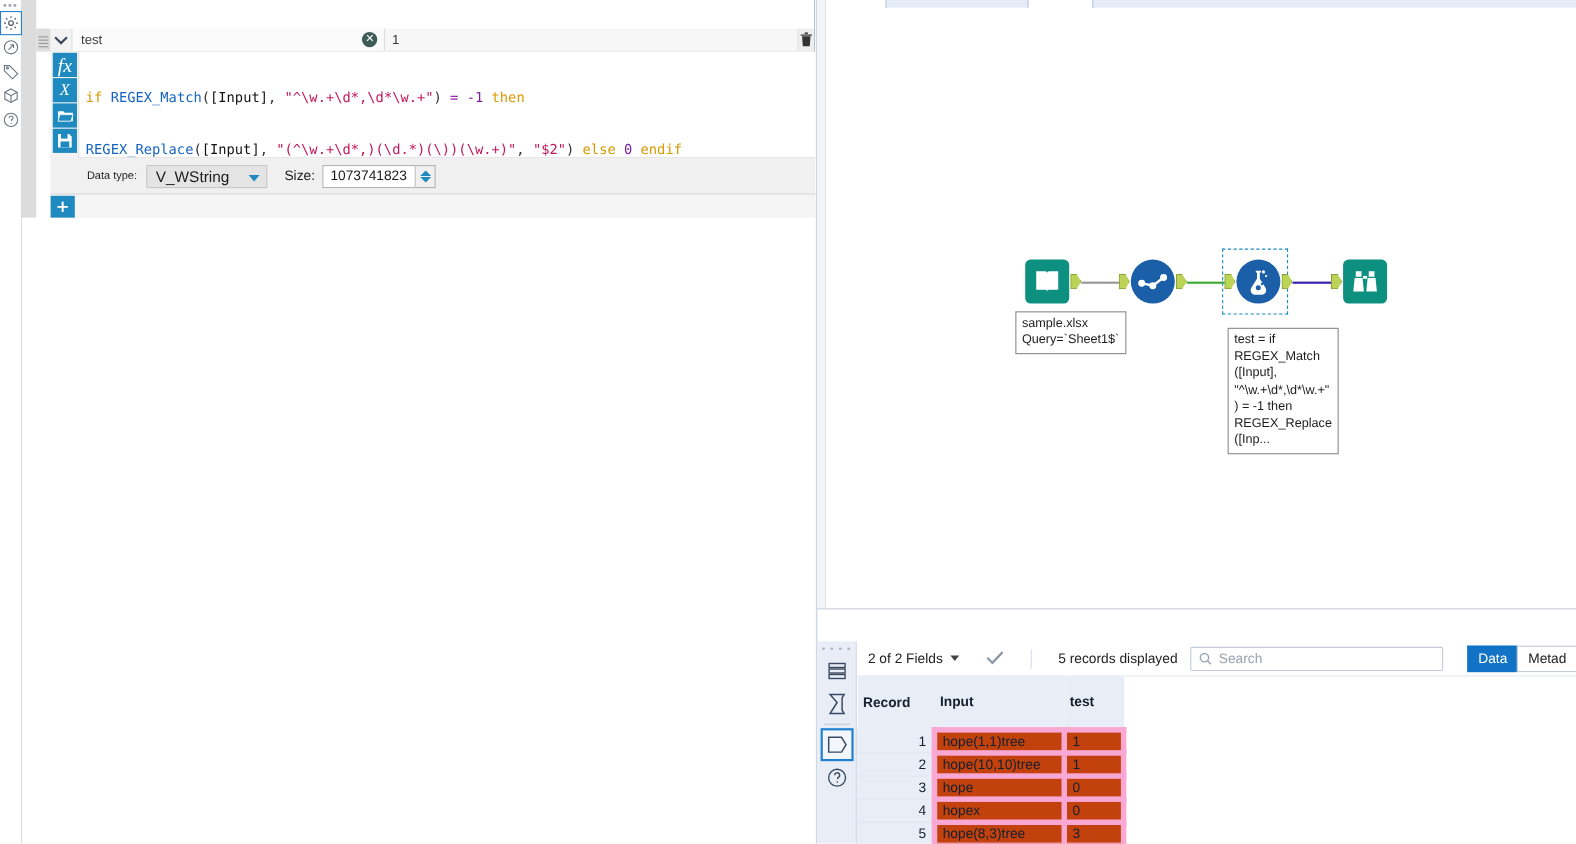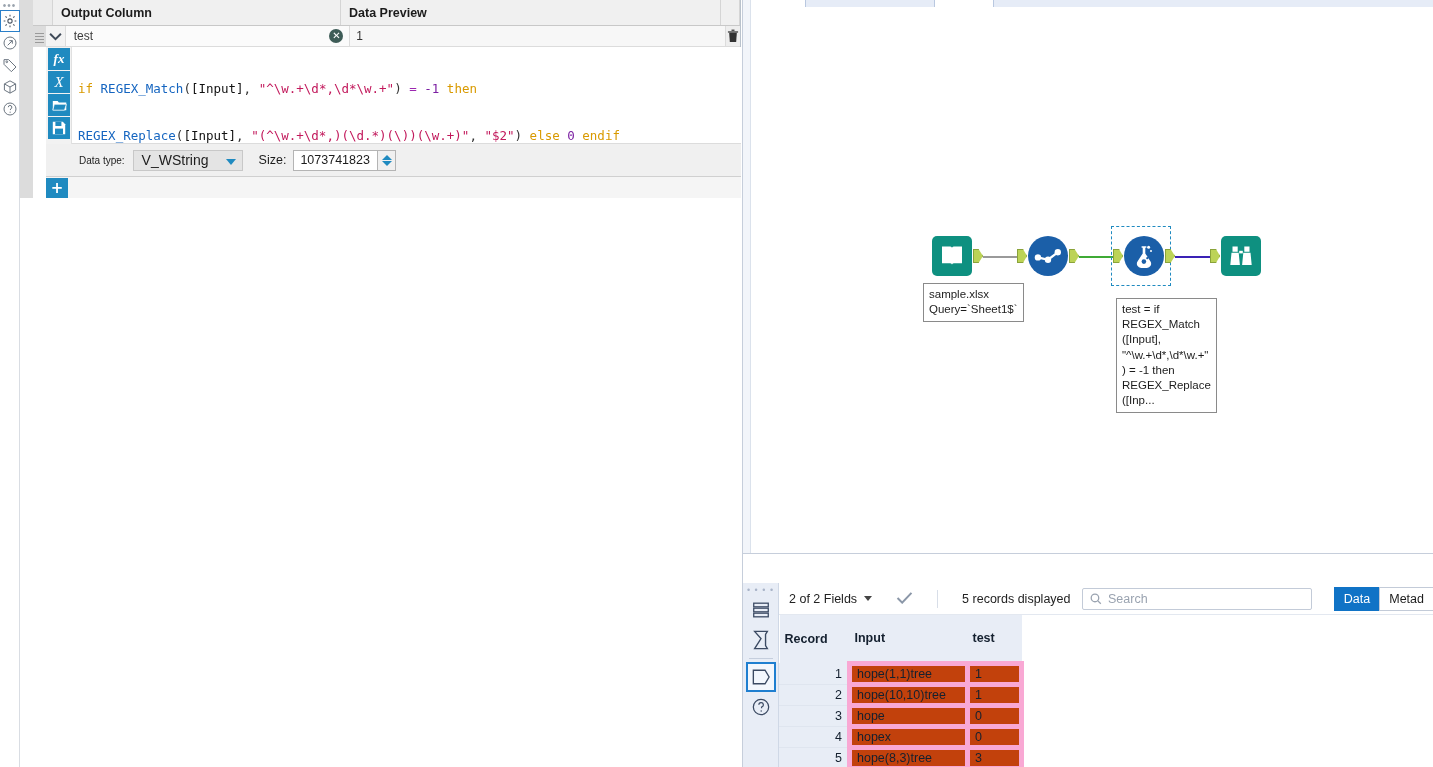--- a/index.html
+++ b/index.html
@@ -101,21 +101,21 @@
   }
   .ed-tools {
     position: absolute; left: 0; top: 0; width: 26px; height: 97px;
     background: #f2f2f2; border-right: 1px solid #e0e0e0;
   }
   .ed-btn {
     width: 22px; height: 22px; margin: 1px 2px; background: #1f8ac0;
     color: #fff; display: flex; align-items: center; justify-content: center;
     font-size: 13px;
   }
-  .ed-btn.fx { font-style: italic; font-family: "Liberation Serif", serif; font-weight: bold; font-size: 13px;}
+  .ed-btn.fx { font-style: italic; font-family: "Liberation Serif", serif; font-weight: normal; font-size: 18px;}
   .ed-btn.xv { font-style: italic; font-family: "Liberation Serif", serif; font-size: 15px;}
   .code {
     position: absolute; left: 26px; top: 3px; right: 0; bottom: 0;
     font-family: "DejaVu Sans Mono", monospace; font-size: 12.5px; line-height: 15.5px;
     white-space: pre; overflow: hidden; padding-left: 6px; color: #222;
   }
   .k-kw   { color: #d99a00; }
   .k-fn   { color: #1565c0; }
   .k-fld  { color: #111111; }
   .k-str  { color: #c2185b; }
@@ -307,26 +307,20 @@
         <circle cx="12" cy="12" r="9"></circle>
         <path d="M9.4 9.3a2.7 2.7 0 1 1 3.3 2.7v1.6"></path>
           <circle cx="12.2" cy="16.7" r="0.9" fill="#6b7580" stroke="none"></circle>
       </svg>
     </div>
   </div>
 
   <div class="config-panel">
     <div class="cfg-gutter"></div>
 
-    <div class="hdr-row">
-      <div class="hdr-spacer"></div>
-      <div class="hdr-cell hdr-out">Output Column</div>
-      <div class="hdr-cell hdr-prev">Data Preview</div>
-      <div class="hdr-cell hdr-tail"></div>
-    </div>
 
     <div class="val-row">
       <div class="grip">
           <i></i>
         </div>
       <div class="chev-cell">
         <svg width="13" height="9" viewBox="0 0 14 10">
             <path d="M1 2l6 6 6-6" fill="none" stroke="#3f4a58" stroke-width="2.2"></path>
           </svg>
       </div>

